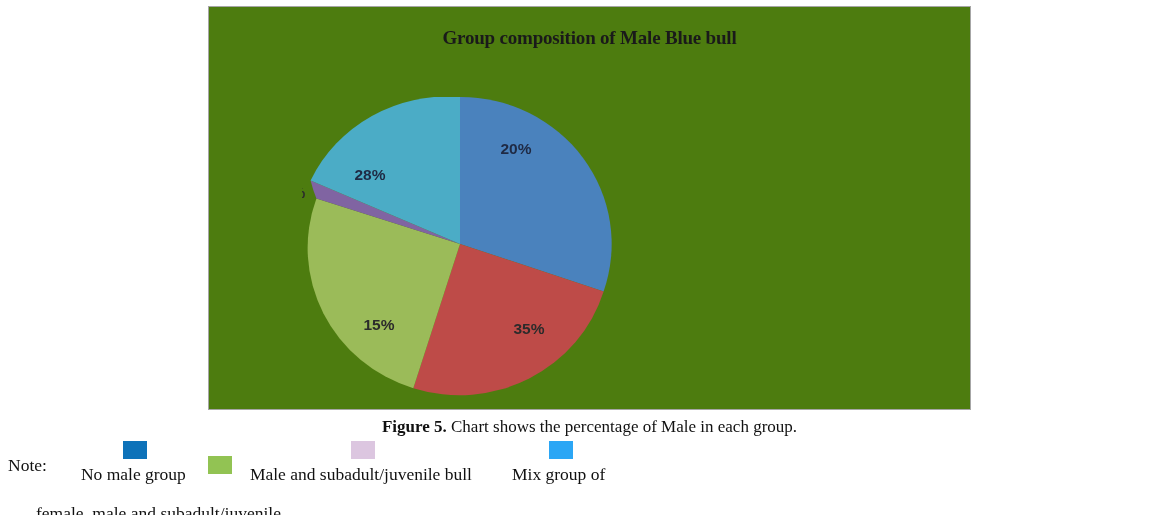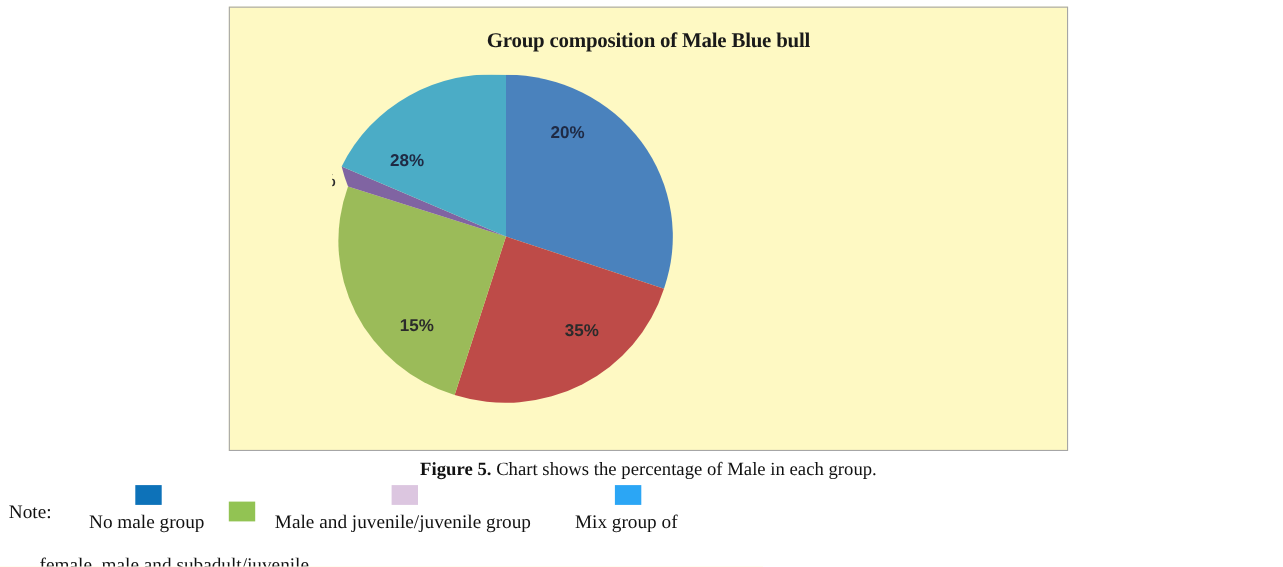--- a/index.html
+++ b/index.html
@@ -18,40 +18,40 @@
 
   
   #chart-frame {
     position: absolute;
     left: 208px;
     top: 6px;
     width: 763px;
     height: 404px;
     border: 1px solid #a6a6a6;
     box-sizing: border-box;
-    background: #fef9c3;
+    background: #4d7c0f;
   }
   #chart-title {
     position: absolute;
     left: 0;
     top: 20px;
     width: 100%;
     text-align: center;
     font-family: "Liberation Serif", serif;
     font-weight: bold;
     font-size: 19px;
     letter-spacing: -0.2px;
     color: #1a1a1a;
   }
 
   
   #pie-wrap {
     position: absolute;
     left: 93px;   
-    top: 61px;    
+    top: 90px;    
     width: 320px;
     height: 302px;
   }
   #pie-svg { display: block; width: 320px; height: 302px; }
 
   .slice-label {
     font-family: "Liberation Sans", sans-serif;
     font-size: 15.5px;
     font-weight: bold;
     fill: #1f2a44;
@@ -156,21 +156,21 @@
       <span class="legend-text">No male group</span>
     </span>
 
 
     <span class="legend-entry">
       <span class="legend-swatch" style="background: rgb(146, 195, 83);"></span>
     </span>
 
     <span class="legend-entry">
       <span class="legend-swatch" style="background: rgb(220, 198, 224);"></span>
-      <span class="legend-text">Male and juvenile/juvenile group</span>
+      <span class="legend-text">Male and subadult/juvenile bull</span>
     </span>
 
     <span class="legend-entry">
       <span class="legend-swatch" style="background: rgb(43, 166, 245);"></span>
       <span class="legend-text">Mix group of</span>
     </span>
   </div>
 
   <div id="note-line-2">female, male and subadult/juvenile.</div>
 </div>

